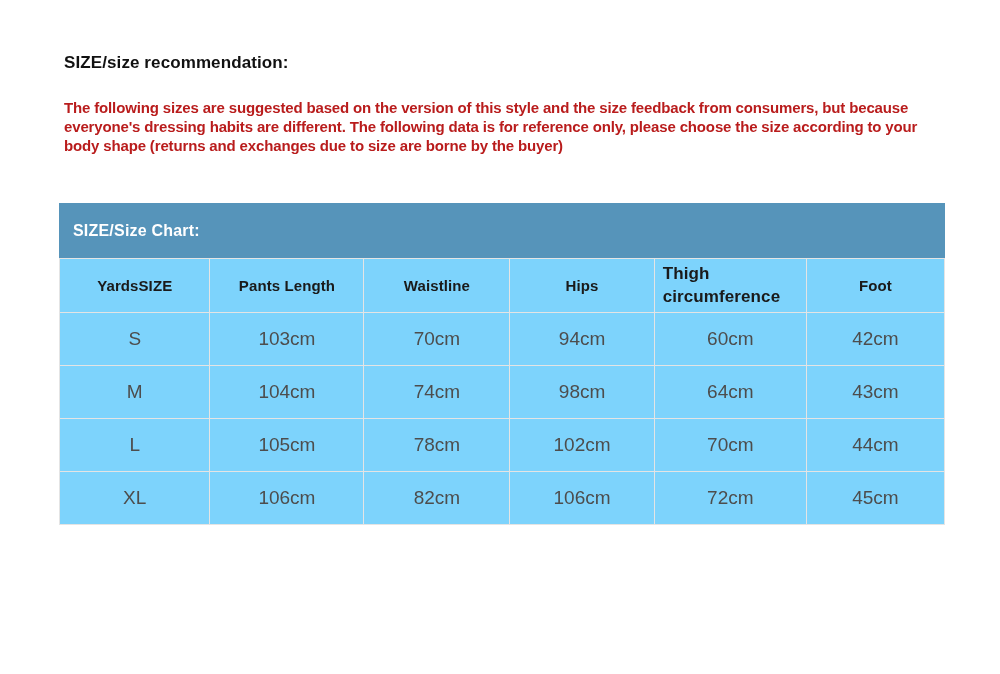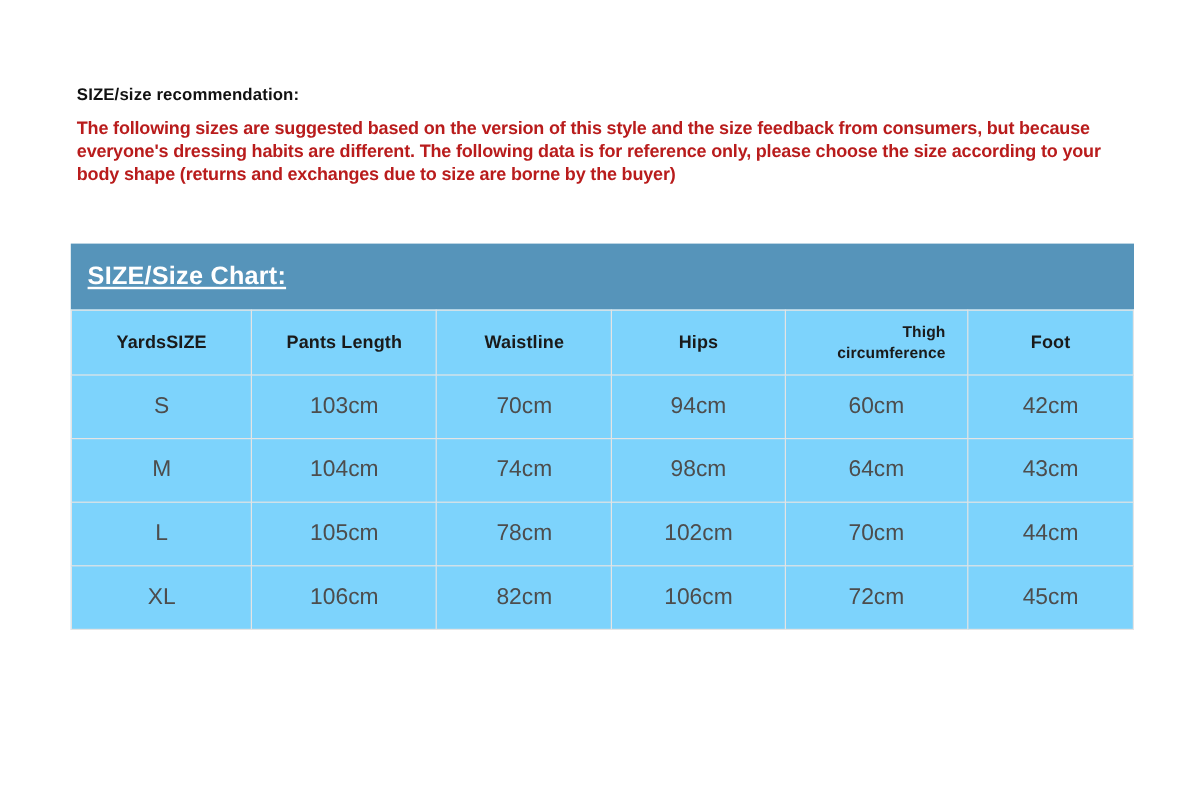--- a/index.html
+++ b/index.html
@@ -15,23 +15,23 @@
     overflow: hidden;
   }
   .page {
     position: absolute;
     inset: 0;
     background: #ffffff;
   }
   .rec-title {
     position: absolute;
     left: 64px;
-    top: 70px;
+    top: 53px;
     margin: 0;
-    font-size: 14px;
+    font-size: 17px;
     font-weight: 700;
     color: #111111;
     letter-spacing: 0.1px;
   }
   .rec-text {
     position: absolute;
     left: 64px;
     top: 98px;
     width: 886px;
     margin: 0;
@@ -50,24 +50,23 @@
   .chart-bar {
     height: 55px;
     background: #5694ba;
     display: flex;
     align-items: center;
     padding-left: 14px;
     box-sizing: border-box;
   }
   .chart-bar span {
     color: #ffffff;
-    font-size: 21px;
+    font-size: 16px;
     font-weight: 700;
     letter-spacing: 0.2px;
-    text-decoration: underline;
   }
   table.size-table {
     width: 100%;
     border-collapse: collapse;
     table-layout: fixed;
     background: #7dd3fc;
   }
   .size-table th,
   .size-table td {
     border: 1px solid #e4e4e4;
@@ -77,22 +76,22 @@
     box-sizing: border-box;
   }
   .size-table thead th {
     height: 54px;
     font-size: 15px;
     font-weight: 700;
     color: #1a1a1a;
     letter-spacing: 0.1px;
   }
   .size-table thead th.thigh-header {
-    text-align: right;
-    font-size: 13px;
+    text-align: left;
+    font-size: 17px;
     line-height: 1.3;
     padding-left: 8px;
     padding-right: 18px;
   }
   .size-table tbody td {
     height: 53px;
     font-size: 19px;
     font-weight: 400;
     color: #4d4d4d;
   }

